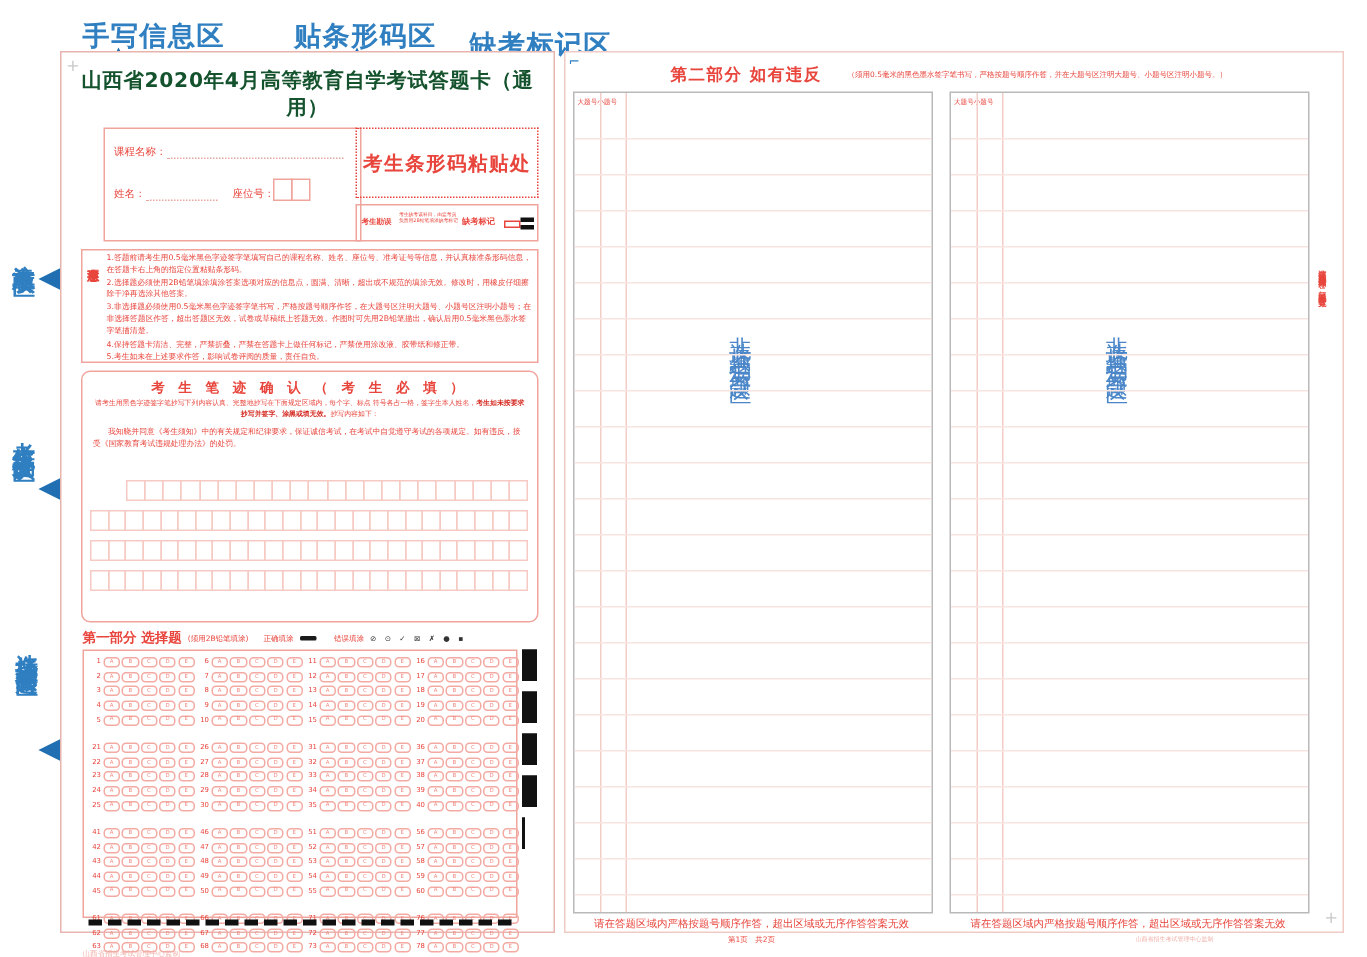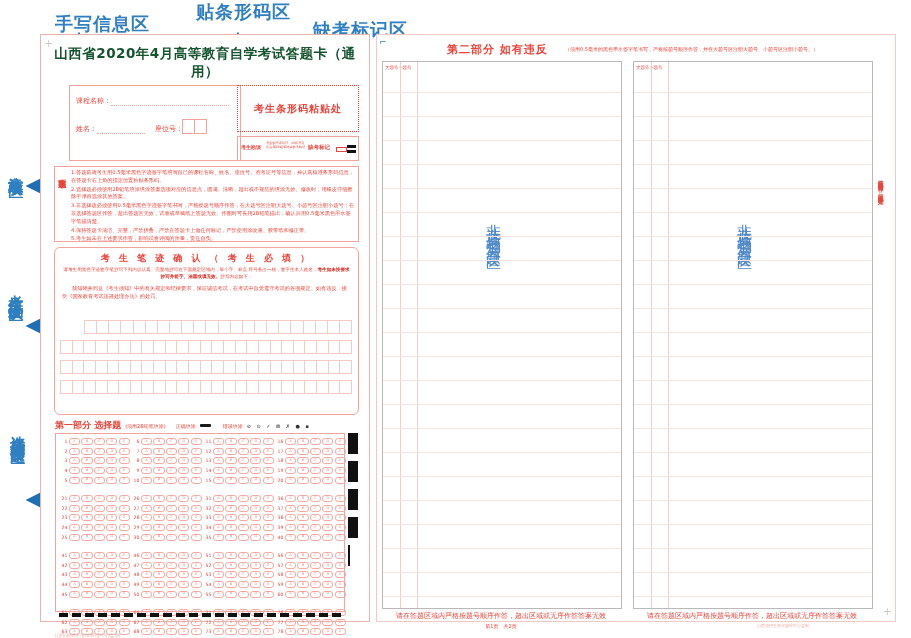--- a/index.html
+++ b/index.html
@@ -43,21 +43,21 @@
   .box{position:absolute;border:1px solid #f0a49c;}
   .box-label{color:#e8453c;font-size:7px;white-space:nowrap;}
 
   .dotline{border-bottom:1px dotted #e7a79f;}
   .cellrow{display:flex;}
   .cell{width:11px;height:13px;border:1px solid #f0a49c;margin-left:-1px;}
 
   .barcode-box{
     position:absolute;border:1px dotted #e8453c;
     display:flex;align-items:center;justify-content:center;
-    color:#e8453c;font-size:10px;font-weight:bold;letter-spacing:1px;
+    color:#e8453c;font-size:13px;font-weight:bold;letter-spacing:1px;
   }
 
   .notice{position:absolute;border:1px solid #f0a49c;overflow:hidden;}
   .notice-side{
     position:absolute;left:2px;top:6px;color:#e8453c;font-size:8px;
     writing-mode:vertical-rl;text-orientation:upright;font-weight:bold;
     line-height:1.15;
   }
   .notice-body{
     position:absolute;left:16px;right:3px;top:2px;
@@ -135,21 +135,21 @@
   .p2foot{position:absolute;color:#e8453c;font-size:7px;text-align:center;white-space:nowrap;}
   .p2page{position:absolute;color:#e8453c;font-size:5px;text-align:center;white-space:nowrap;}
   .seal{position:absolute;color:#efb0a9;font-size:4px;white-space:nowrap;}
 </style>
 </head>
 <body>
 
 <div class="page">
 
   <div class="annot top" style="left:55px;top:12px;">手写信息区</div>
-  <div class="annot top" style="left:196px;top:0;">贴条形码区</div>
+  <div class="annot top" style="left:196px;top:12px;">贴条形码区</div>
   <div class="annot top" style="left:313px;top:18px;">缺考标记区</div>
 
   <svg class="arrow" style="left:0;top:0;width:911px;height:638px;">
     <defs>
       <marker id="ah" markerWidth="7" markerHeight="7" refX="5" refY="3.5" orient="auto">
         <polygon points="0 0, 7 3.5, 0 7" fill="#1f6fb2"></polygon>
       </marker>
     </defs>
     <line x1="79" y1="105" x2="79" y2="36" stroke="#1f6fb2" stroke-width="2.2" marker-end="url(#ah)"></line>
     <line x1="238" y1="105" x2="238" y2="36" stroke="#1f6fb2" stroke-width="2.2" marker-end="url(#ah)"></line>

